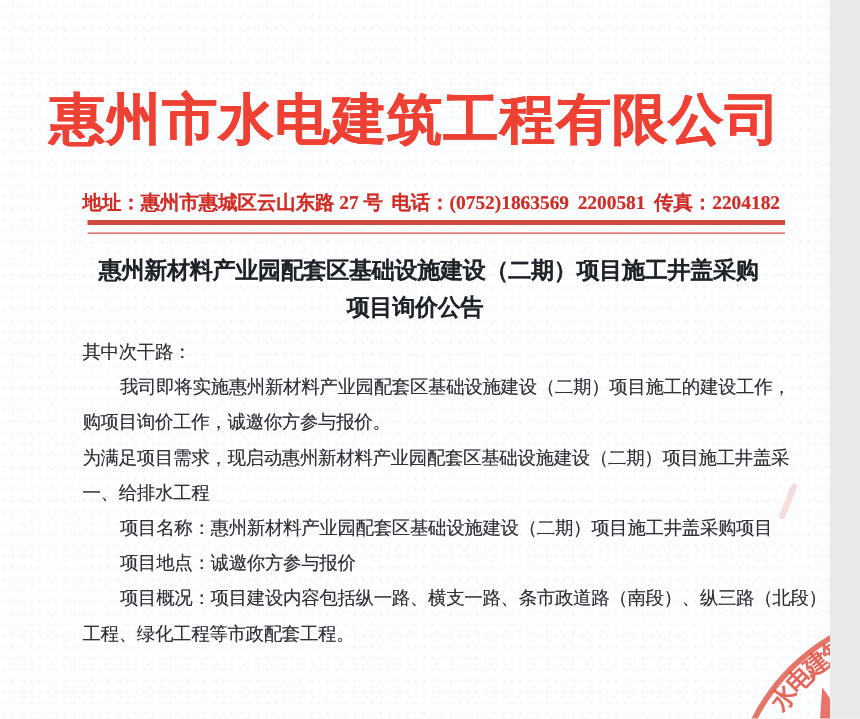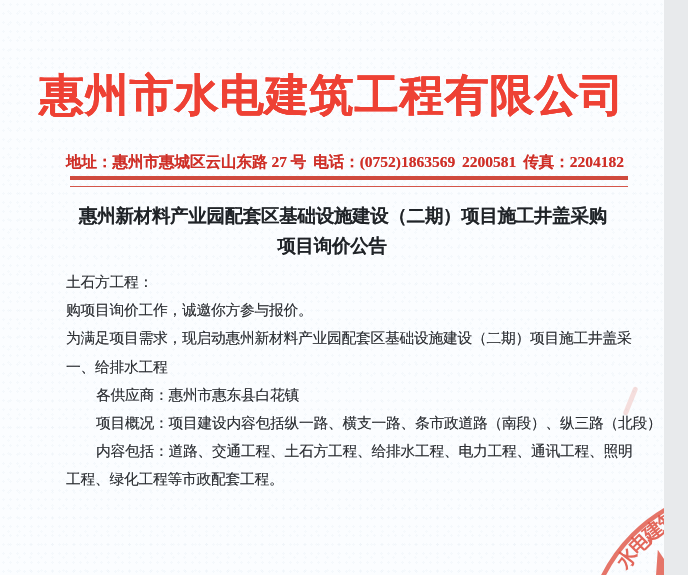--- a/index.html
+++ b/index.html
@@ -86,27 +86,28 @@
     <span>传真：2204182</span>
   </div>
 
   <div class="rule-thick"></div>
   <div class="rule-thin"></div>
 
   <div class="doc-title l1">惠州新材料产业园配套区基础设施建设（二期）项目施工井盖采购</div>
   <div class="doc-title l2">项目询价公告</div>
 
   <div class="doc-body">
-    <div class="line">土石方工程：</div>
+    <div class="line">其中次干路：</div>
+    <div class="line indent">我司即将实施惠州新材料产业园配套区基础设施建设（二期）项目施工的建设工作，</div>
     <div class="line">购项目询价工作，诚邀你方参与报价。</div>
     <div class="line">为满足项目需求，现启动惠州新材料产业园配套区基础设施建设（二期）项目施工井盖采</div>
     <div class="line">一、给排水工程</div>
-    <div class="line indent">各供应商：惠州市惠东县白花镇</div>
+    <div class="line indent">项目名称：惠州新材料产业园配套区基础设施建设（二期）项目施工井盖采购项目</div>
+    <div class="line indent">项目地点：诚邀你方参与报价</div>
     <div class="line indent">项目概况：项目建设内容包括纵一路、横支一路、条市政道路（南段）、纵三路（北段）</div>
-    <div class="line indent">内容包括：道路、交通工程、土石方工程、给排水工程、电力工程、通讯工程、照明</div>
     <div class="line">工程、绿化工程等市政配套工程。</div>
   </div>
 
   <div class="stamp-smudge"></div>
 
   <svg class="seal-svg" width="688" height="575" viewBox="0 0 688 575">
     <circle cx="746" cy="648" r="160" fill="none" stroke="#e05244" stroke-width="4.5" opacity="0.8"></circle>
     <polygon points="657.8,549.7 689.1,596.1 743.4,582.5 709.0,626.6 738.6,674.1 686.0,654.9 650.0,697.8 652.0,641.9 600.1,629.1 653.9,605.5" fill="#e05244" opacity="0.8"></polygon>
     <g font-family="Liberation Serif, DejaVu Serif, serif" font-size="20" font-weight="bold" fill="#e05244" opacity="0.88" text-anchor="middle" dominant-baseline="middle">
       <text x="628.6" y="559.5" transform="rotate(-53 628.6 559.5)">水</text>

